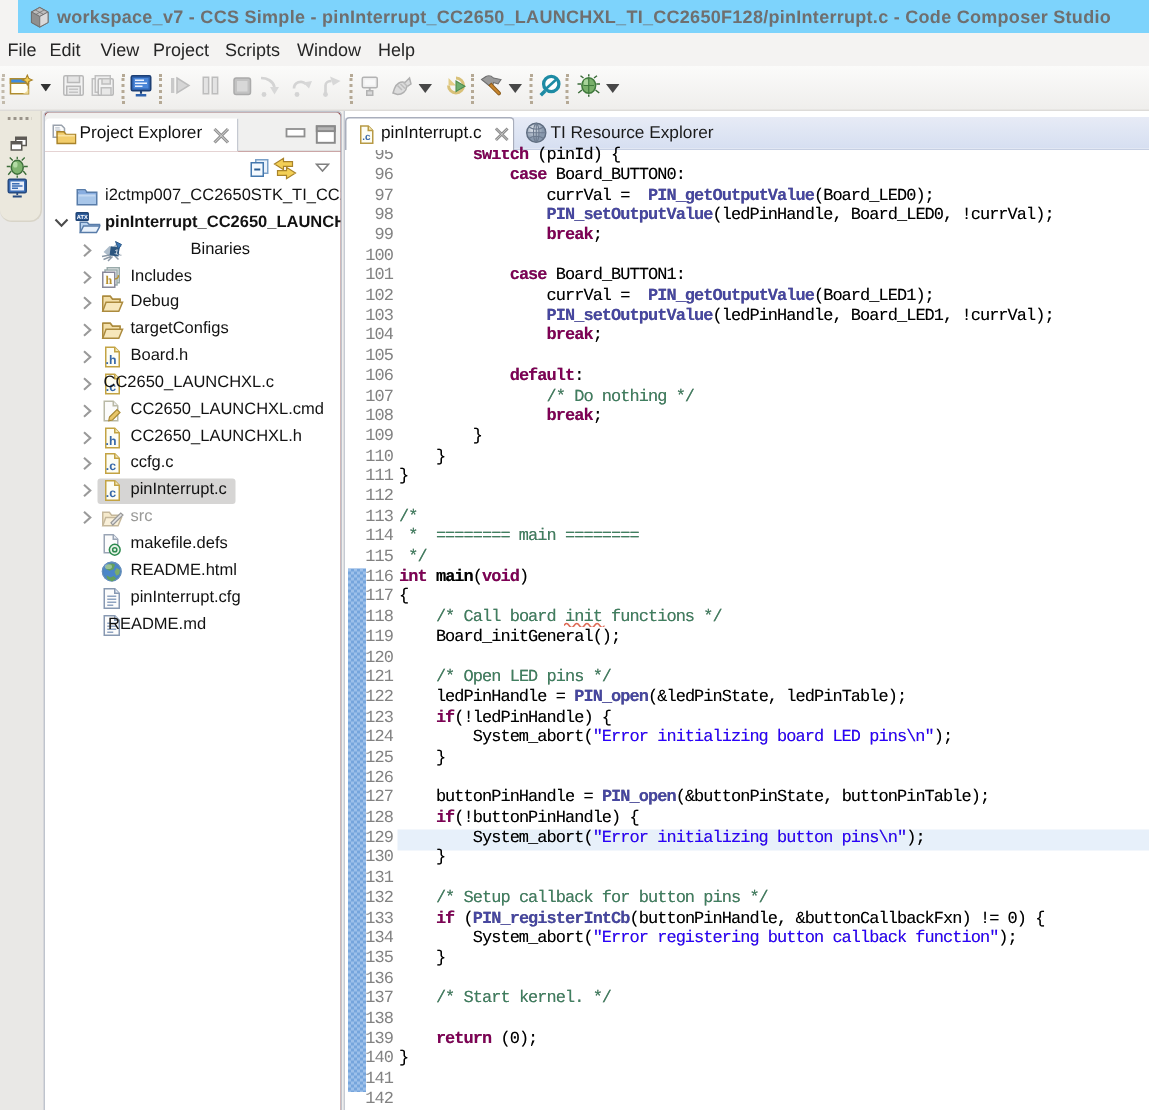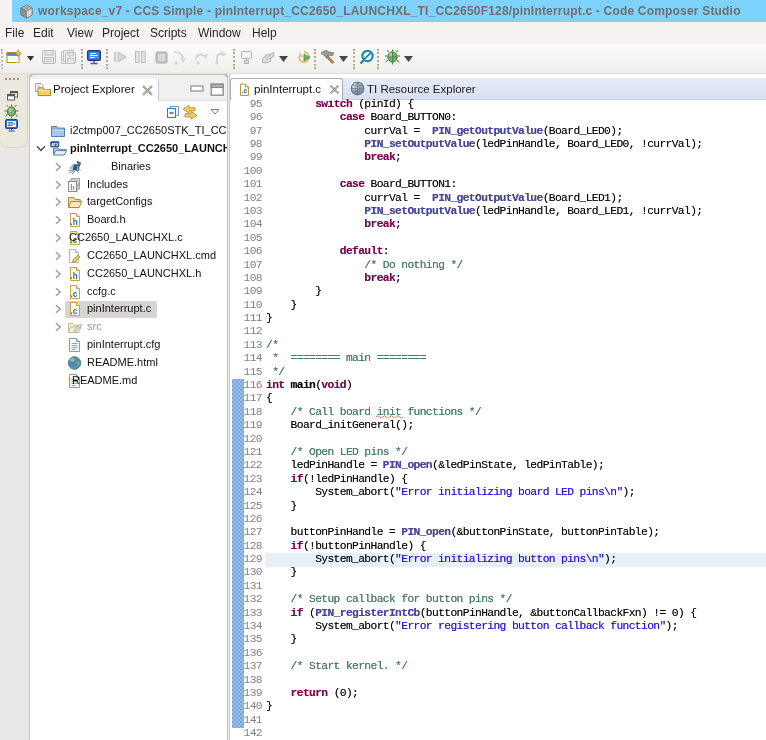--- a/index.html
+++ b/index.html
@@ -362,21 +362,21 @@
             </span>
             <span class="tic" style="left:37px">
               <svg width="16" height="16" viewBox="0 0 16 16">
                 <path d="M2 9l4-4 2 1 3-3 3 2-3 3-1 3-4 1z" fill="#6c86a0" opacity=".55"></path>
                 <path d="M1 12l5-1M2 14l5-2M5 15l3-3M12 14l-3-3M14 11l-4-1" stroke="#8a97a5" fill="none"></path>
                 <rect x="6.5" y="5.5" width="6" height="6" fill="#2d567f" transform="rotate(8 9 8)"></rect>
                 <text x="9.3" y="10.3" font-size="5" fill="#fff" font-family="Liberation Mono" transform="rotate(8 9 8)">10</text>
                 <path d="M10 2l4 2-2 3z" fill="#3a77b5" stroke="#255181" stroke-width=".6"></path>
               </svg>
             </span>
-            <span class="tlab" style="left:41px;padding-left:40px;">Binaries</span>
+            <span class="tlab" style="left:57px;padding-left:40px;">Binaries</span>
           </div>
 <div class="trow">
             <span class="tch" style="left:24px;top:4px">
               <svg width="8" height="10" viewBox="0 0 8 10">
                 <path d="M2 1.2l4.2 3.8L2 8.8" fill="none" stroke="#9a9a9a" stroke-width="1.4"></path>
               </svg>
             </span>
             <span class="tic" style="left:37px">
               <svg width="16" height="16" viewBox="0 0 16 16">
                 <rect x="4.5" y="1.5" width="8" height="10" fill="#f6f6f6" stroke="#9aa"></rect>
@@ -394,20 +394,35 @@
                 <path d="M2 1.2l4.2 3.8L2 8.8" fill="none" stroke="#9a9a9a" stroke-width="1.4"></path>
               </svg>
             </span>
             <span class="tic" style="left:37px">
               <svg width="16" height="16" viewBox="0 0 16 16">
                 <path d="M1.5 3.5h5l1.5 2h5v1.5" fill="#f0d99a" stroke="#ac8b3e"></path>
                 <path d="M1.5 13.5v-10h5l1.5 2h5v2" fill="#f3dfa9" stroke="#ac8b3e"></path>
                 <path d="M1.5 13.5l2.2-6h11l-2.5 6z" fill="#f7e7bb" stroke="#ac8b3e"></path>
               </svg>
             </span>
+            <span class="tlab" style="left:57px;">Debug</span>
+          </div>
+<div class="trow">
+            <span class="tch" style="left:24px;top:4px">
+              <svg width="8" height="10" viewBox="0 0 8 10">
+                <path d="M2 1.2l4.2 3.8L2 8.8" fill="none" stroke="#9a9a9a" stroke-width="1.4"></path>
+              </svg>
+            </span>
+            <span class="tic" style="left:37px">
+              <svg width="16" height="16" viewBox="0 0 16 16">
+                <path d="M1.5 3.5h5l1.5 2h5v1.5" fill="#f0d99a" stroke="#ac8b3e"></path>
+                <path d="M1.5 13.5v-10h5l1.5 2h5v2" fill="#f3dfa9" stroke="#ac8b3e"></path>
+                <path d="M1.5 13.5l2.2-6h11l-2.5 6z" fill="#f7e7bb" stroke="#ac8b3e"></path>
+              </svg>
+            </span>
             <span class="tlab" style="left:57px;">targetConfigs</span>
           </div>
 <div class="trow">
             <span class="tch" style="left:24px;top:4px">
               <svg width="8" height="10" viewBox="0 0 8 10">
                 <path d="M2 1.2l4.2 3.8L2 8.8" fill="none" stroke="#9a9a9a" stroke-width="1.4"></path>
               </svg>
             </span>
             <span class="tic" style="left:37px">
               <svg width="15" height="16" viewBox="0 0 15 16">
@@ -505,39 +520,50 @@
                 <path d="M1.5 13.5v-9h4.4l1.5 2h4.6v1" fill="#f3e4bc" stroke="#b3a17a"></path>
                 <path d="M1.5 13.5l2-5.5h10.5l-2.3 5.5z" fill="#f8eccd" stroke="#b3a17a"></path>
                 <path d="M7 11.5l6.5-6.5 1.5 1.3-6.8 6.7z" fill="#ddd" stroke="#777" stroke-width=".8"></path>
               </svg>
             </span>
             <span class="tlab" style="left:57px;color:#9a9a98;">src</span>
           </div>
 <div class="trow">
             <span class="tic" style="left:37px">
               <svg width="15" height="16" viewBox="0 0 15 16">
-                <path d="M2.5 1.5h7l3 3v10h-10z" fill="#fcfcfc" stroke="#8899b2"></path>
-                <path d="M9.5 1.5v3h3" fill="#e8edf5" stroke="#8899b2"></path>
-                <path d="M4.5 6.5h6M4.5 8.5h6M4.5 10.5h6M4.5 12.5h4" stroke="#8fa3c0" fill="none"></path>
-              </svg>
-            </span>
-            <span class="tlab" style="left:57px;">pinInterrupt.cfg</span>
+                <path d="M2.5 1.5h6l3 3v9h-9z" fill="#fcfcfc" stroke="#9aa5b5"></path>
+                <path d="M8.5 1.5v3h3" fill="#e8edf5" stroke="#9aa5b5"></path>
+                <circle cx="9.5" cy="11.5" r="3.6" fill="#e7f3e7" stroke="#2d8a4e"></circle>
+                <circle cx="9.5" cy="11.5" r="1.4" fill="none" stroke="#2d8a4e"></circle>
+              </svg>
+            </span>
+            <span class="tlab" style="left:57px;">makefile.defs</span>
           </div>
 <div class="trow">
             <span class="tic" style="left:37px">
               <svg width="15" height="16" viewBox="0 0 16 16">
                 <circle cx="8" cy="8" r="6.6" fill="#4a86c8" stroke="#2e5b8f"></circle>
                 <circle cx="8" cy="8" r="6.6" fill="none" stroke="#86b2dd" stroke-width="1" opacity=".6"></circle>
                 <path d="M3.6 4.2c1.6-1.9 4.8-2.6 6.8-1l-1.2 3.2-2.8 1-2.8-1.4z" fill="#63a05c"></path>
                 <path d="M4.2 10.6l2.9 1.7 2.3-1.1 1.8 1.7-2.9 2.2-3.4-1.7z" fill="#63a05c"></path>
                 <path d="M11.5 5.5l2.3 1.5-.4 3-2.2 1-1.2-2.8z" fill="#7aab6a"></path>
                 <ellipse cx="5.6" cy="4.6" rx="2.6" ry="1.7" fill="#fff" opacity=".35"></ellipse>
               </svg>
             </span>
             <span class="tlab" style="left:57px;">README.html</span>
+          </div>
+<div class="trow">
+            <span class="tic" style="left:37px">
+              <svg width="15" height="16" viewBox="0 0 15 16">
+                <path d="M2.5 1.5h7l3 3v10h-10z" fill="#fcfcfc" stroke="#8899b2"></path>
+                <path d="M9.5 1.5v3h3" fill="#e8edf5" stroke="#8899b2"></path>
+                <path d="M4.5 6.5h6M4.5 8.5h6M4.5 10.5h6M4.5 12.5h4" stroke="#8fa3c0" fill="none"></path>
+              </svg>
+            </span>
+            <span class="tlab" style="left:57px;">pinInterrupt.cfg</span>
           </div>
 <div class="trow">
             <span class="tic" style="left:37px">
               <svg width="15" height="16" viewBox="0 0 15 16">
                 <path d="M2.5 1.5h7l3 3v10h-10z" fill="#fcfcfc" stroke="#8899b2"></path>
                 <path d="M9.5 1.5v3h3" fill="#e8edf5" stroke="#8899b2"></path>
                 <path d="M4.5 6.5h6M4.5 8.5h6M4.5 10.5h6M4.5 12.5h4" stroke="#8fa3c0" fill="none"></path>
               </svg>
             </span>
             <span class="tlab" style="left:42px;">README.md</span>

